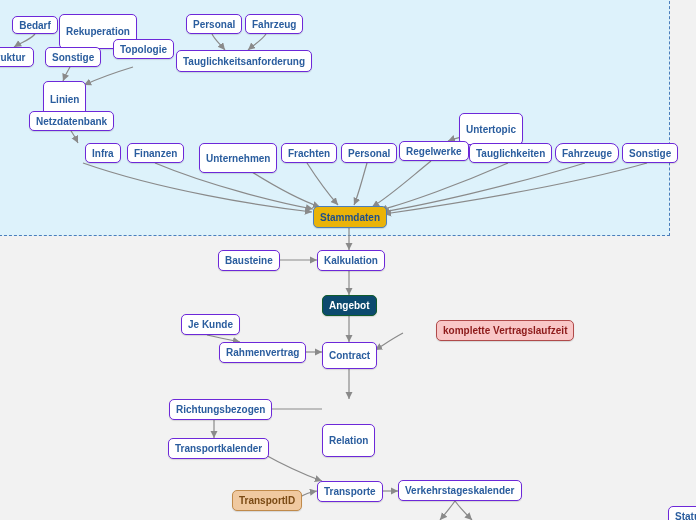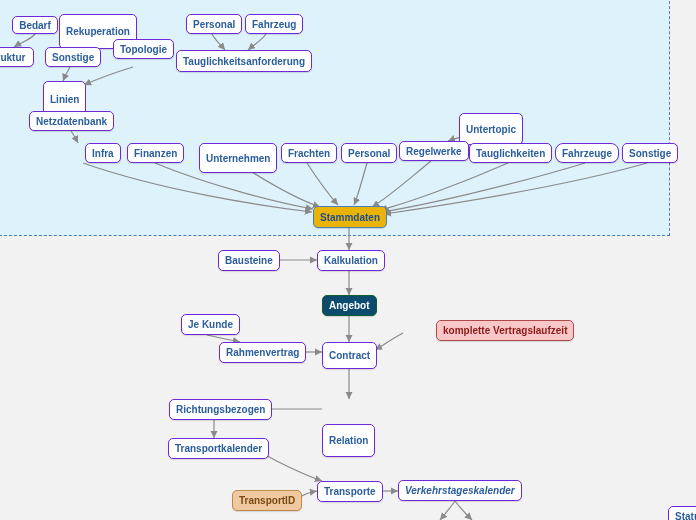--- a/index.html
+++ b/index.html
@@ -146,17 +146,17 @@
       <div class="node green" style="left: 322px; top: 295px; min-width: 53px; height: 21px; display: flex; align-items: center; justify-content: center;">Angebot</div>
       <div class="node" style="left: 181px; top: 314px; min-width: 52px; height: 21px; display: flex; align-items: center; justify-content: center;">Je Kunde</div>
       <div class="node red" style="left: 403px; top: 320px; min-width: 123px; height: 21px; display: flex; align-items: center; justify-content: center; margin-left: 33px;">komplette Vertragslaufzeit</div>
       <div class="node" style="left: 219px; top: 342px; min-width: 82px; height: 21px; display: flex; align-items: center; justify-content: center;">Rahmenvertrag</div>
       <div class="node" style="left: 322px; top: 342px; min-width: 53px; height: 27px; display: flex; align-items: center; justify-content: center;">Contract</div>
       <div class="node" style="left: 169px; top: 399px; min-width: 92px; height: 21px; display: flex; align-items: center; justify-content: center;">Richtungsbezogen</div>
       <div class="node" style="left: 322px; top: 399px; min-width: 53px; height: 33px; display: flex; align-items: center; justify-content: center; margin-top: 25px;">Relation</div>
       <div class="node" style="left: 168px; top: 438px; min-width: 92px; height: 21px; display: flex; align-items: center; justify-content: center;">Transportkalender</div>
       <div class="node orange" style="left: 232px; top: 490px; min-width: 68px; height: 21px; display: flex; align-items: center; justify-content: center;">TransportID</div>
       <div class="node" style="left: 317px; top: 481px; min-width: 63px; height: 21px; display: flex; align-items: center; justify-content: center;">Transporte</div>
-      <div class="node" style="left: 398px; top: 480px; min-width: 115px; height: 21px; display: flex; align-items: center; justify-content: center; font-style: italic;">Verkehrstageskalender</div>
+      <div class="node" style="left: 398px; top: 480px; min-width: 115px; height: 21px; display: flex; align-items: center; justify-content: center;">Verkehrstageskalender</div>
       <div class="node" style="left: 668px; top: 506px; min-width: 36px; height: 21px; display: flex; align-items: center; justify-content: center;">Statu</div>
     </div>
 
 </div>
 
 </body></html>

